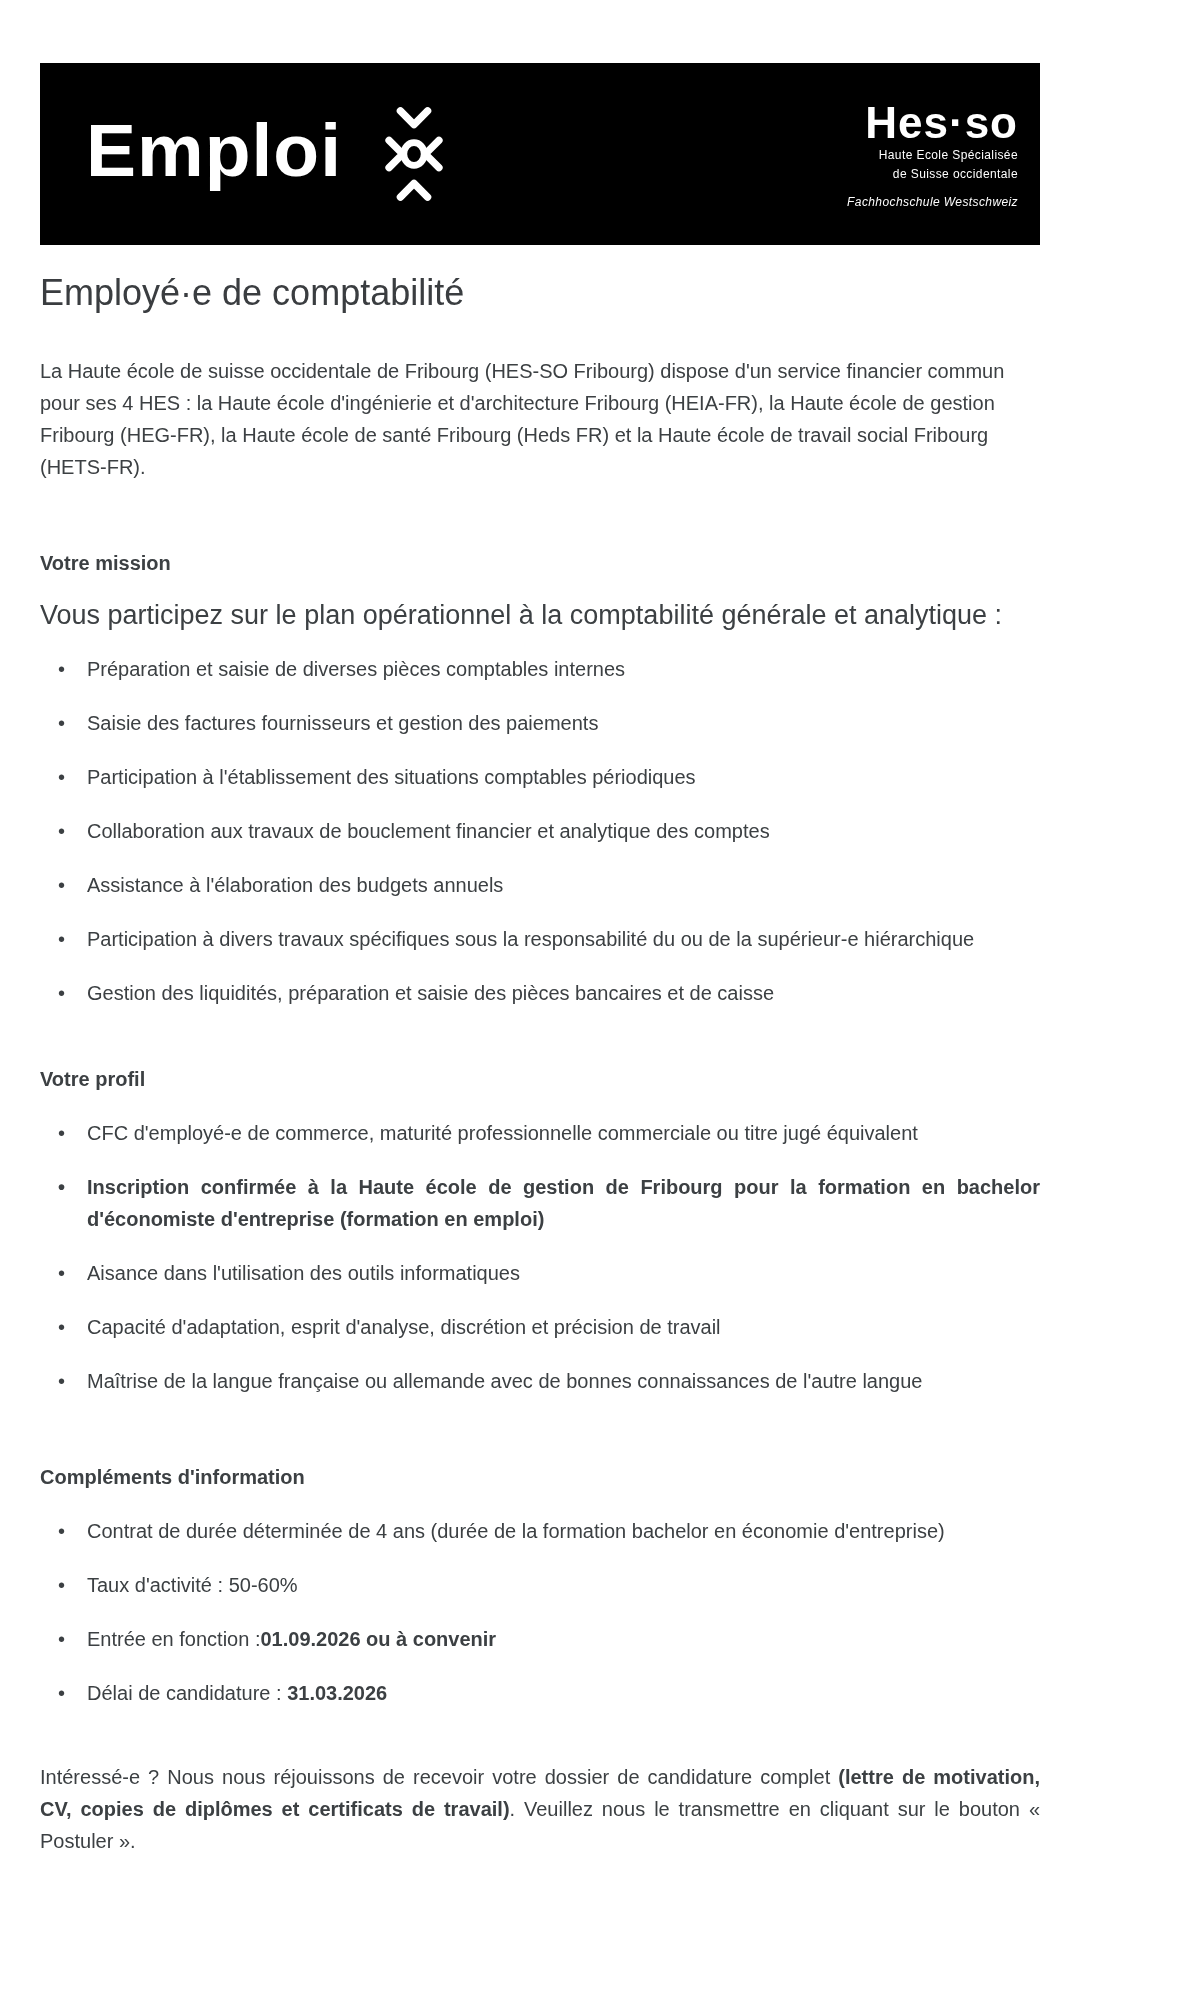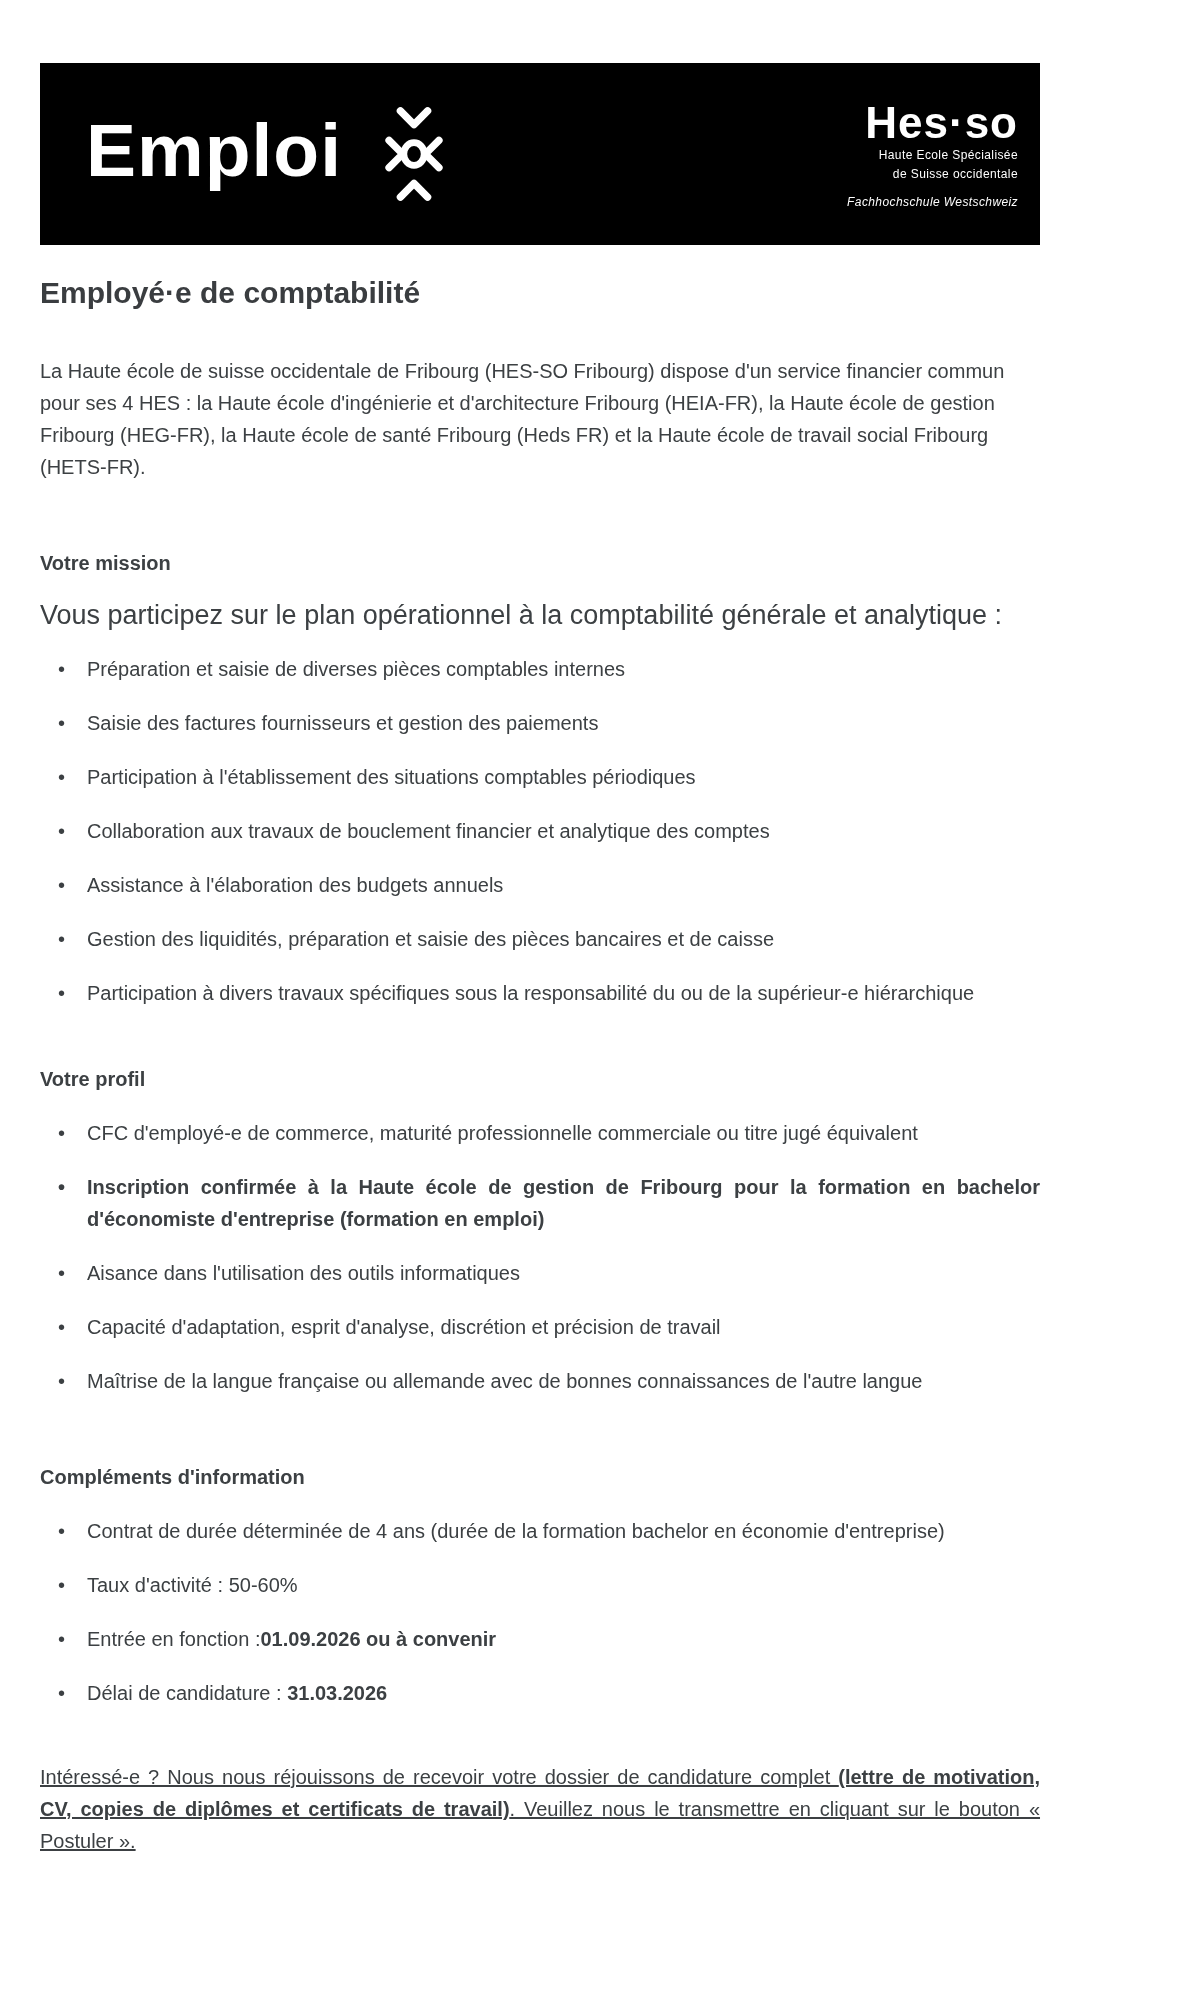--- a/index.html
+++ b/index.html
@@ -58,22 +58,22 @@
   .hesso-line {
     font-size: 12px;
     line-height: 19px;
     letter-spacing: 0.4px;
     font-weight: normal;
   }
   .hesso-line.de { margin-top: 9px; font-style: italic; }
 
   
   h1.page-title {
-    font-size: 30px;
-    font-weight: 700;
+    font-size: 36px;
+    font-weight: 400;
     color: #3a3d40;
     line-height: 52px;
     margin: 22px 0 0 0;
   }
   p.body-text {
     font-size: 20px;
     line-height: 32px;
     margin: 36px 0 0 0;
   }
   h2.section-heading {
@@ -109,21 +109,20 @@
   li.bold-item {
     font-weight: bold;
     text-align: justify;
   }
   .t-bold { font-weight: bold; }
   p.closing {
     font-size: 20px;
     line-height: 32px;
     margin: 52px 0 0 0;
     text-align: justify;
-    text-decoration: underline;
   }
 </style>
 </head>
 <body>
 
 <div class="page">
 
   <header class="banner">
     <div class="brand">
       <span class="brand-text">Emploi</span>
@@ -156,23 +155,23 @@
   <li><span class="t-text">Préparation et saisie de diverses pièces comptables internes</span><span class="t-bold"></span></li>
 
   <li><span class="t-text">Saisie des factures fournisseurs et gestion des paiements</span><span class="t-bold"></span></li>
 
   <li><span class="t-text">Participation à l'établissement des situations comptables périodiques</span><span class="t-bold"></span></li>
 
   <li><span class="t-text">Collaboration aux travaux de bouclement financier et analytique des comptes</span><span class="t-bold"></span></li>
 
   <li><span class="t-text">Assistance à l'élaboration des budgets annuels</span><span class="t-bold"></span></li>
 
+  <li><span class="t-text">Participation à divers travaux spécifiques sous la responsabilité du ou de la supérieur-e hiérarchique</span><span class="t-bold"></span></li>
+
   <li><span class="t-text">Gestion des liquidités, préparation et saisie des pièces bancaires et de caisse</span><span class="t-bold"></span></li>
-
-  <li><span class="t-text">Participation à divers travaux spécifiques sous la responsabilité du ou de la supérieur-e hiérarchique</span><span class="t-bold"></span></li>
 </ul>
   </section>
 
   <section>
     <h2 class="section-heading gap-lg">Votre profil</h2>
     <ul class="bullets">
   <li><span class="t-text">CFC d'employé-e de commerce, maturité professionnelle commerciale ou titre jugé équivalent</span><span class="t-bold"></span></li>
 
   <li class="bold-item"><span class="t-text">Inscription confirmée à la Haute école de gestion de Fribourg pour la formation en bachelor d'économiste d'entreprise (formation en emploi)</span><span class="t-bold"></span></li>
 

